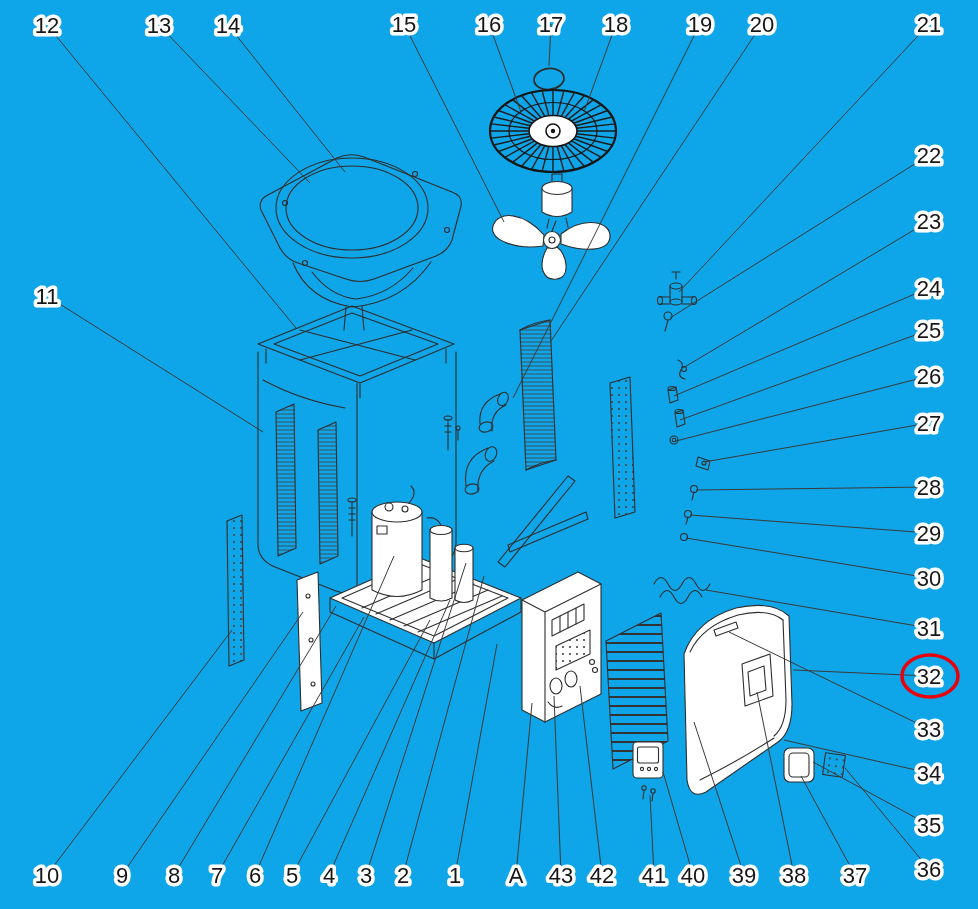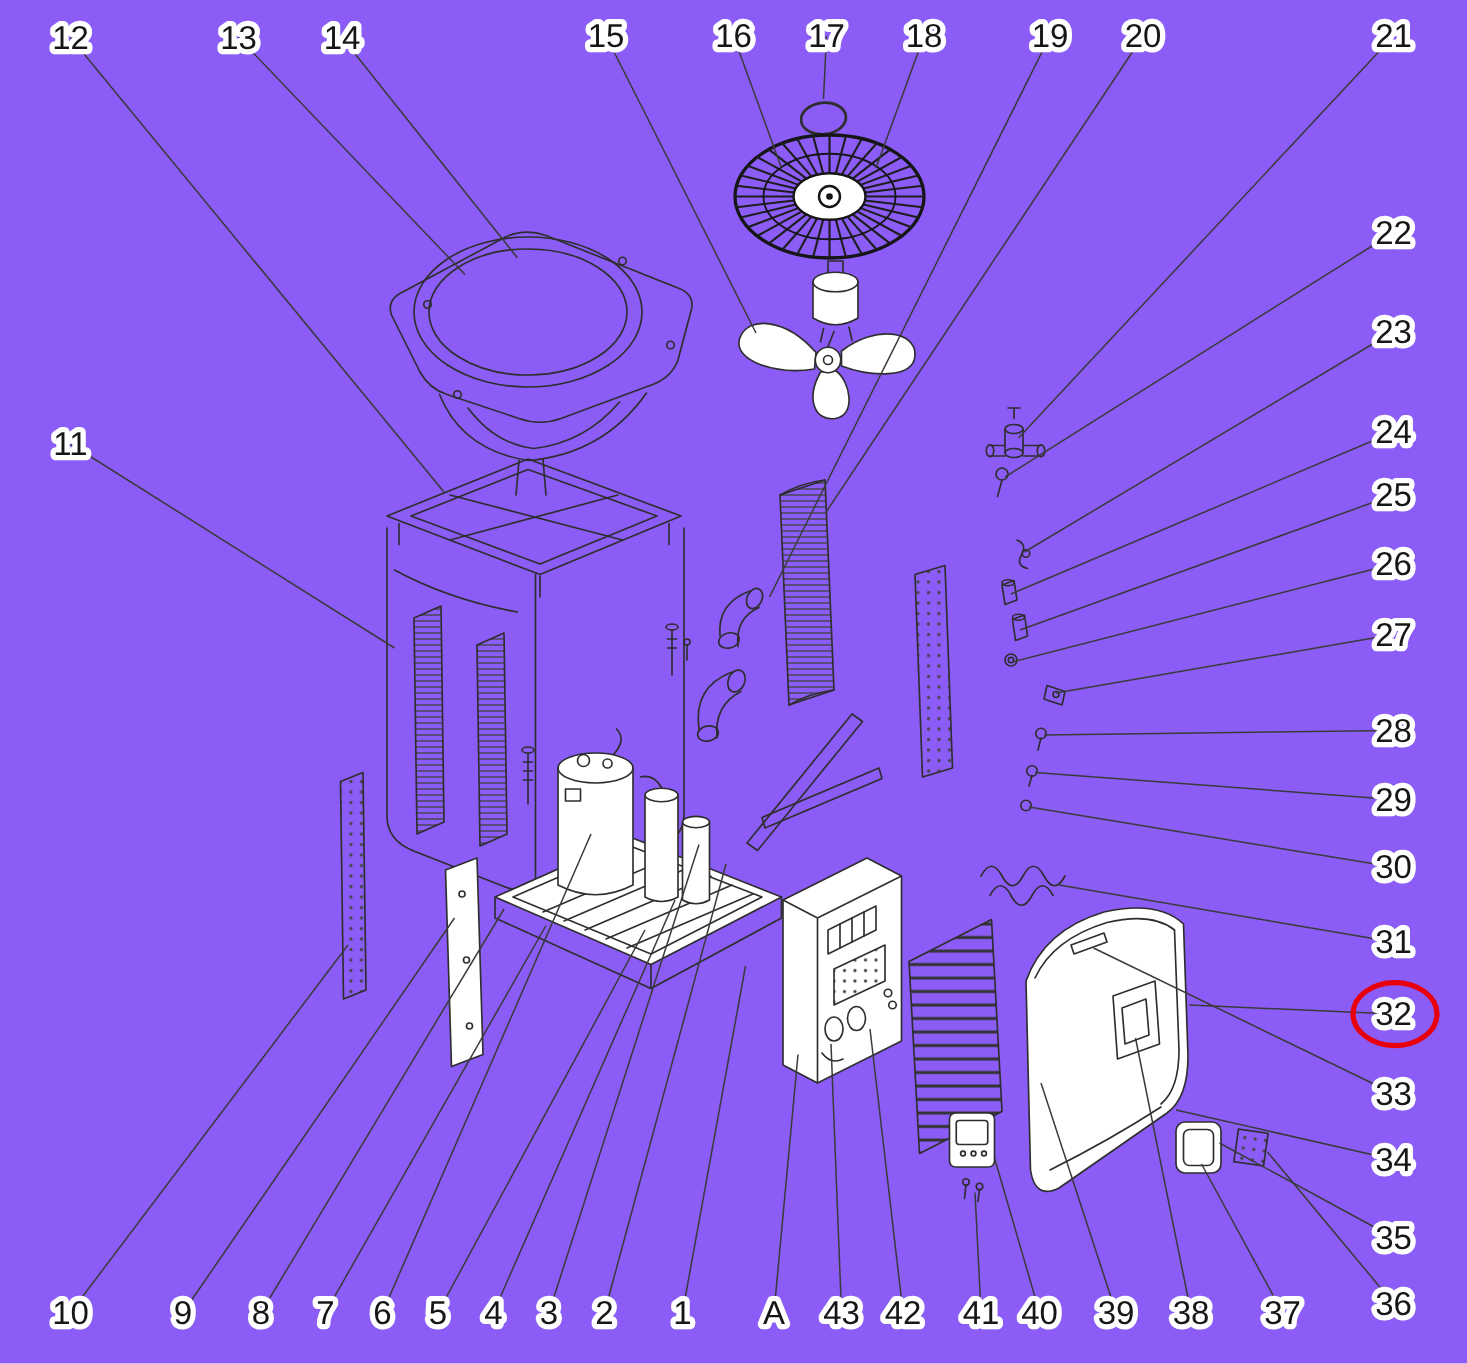--- a/index.html
+++ b/index.html
@@ -1,16 +1,16 @@
 <!DOCTYPE html>
 <html style="--line: #2e2e2e;"><head>
 <meta charset="utf-8">
 <style>
   html,body{margin:0;padding:0;background:#ffffff;}
-  .stage{position:relative;width:978px;height:909px;background:#8b5cf6;overflow:hidden;}
+  .stage{position:relative;width:978px;height:909px;background:#0ea5e9;overflow:hidden;}
   svg{display:block;}
   .part{stroke:var(--line,#2e2e2e);stroke-width:1.1;fill:none;stroke-linejoin:round;stroke-linecap:round;}
   .leader{stroke:#3a3a3a;stroke-width:1;}
   .callout-label{
     font-family:"Liberation Sans",sans-serif;
     font-size:22px;
     fill:#161616;
     text-anchor:middle;
     dominant-baseline:central;
     paint-order:stroke fill;

